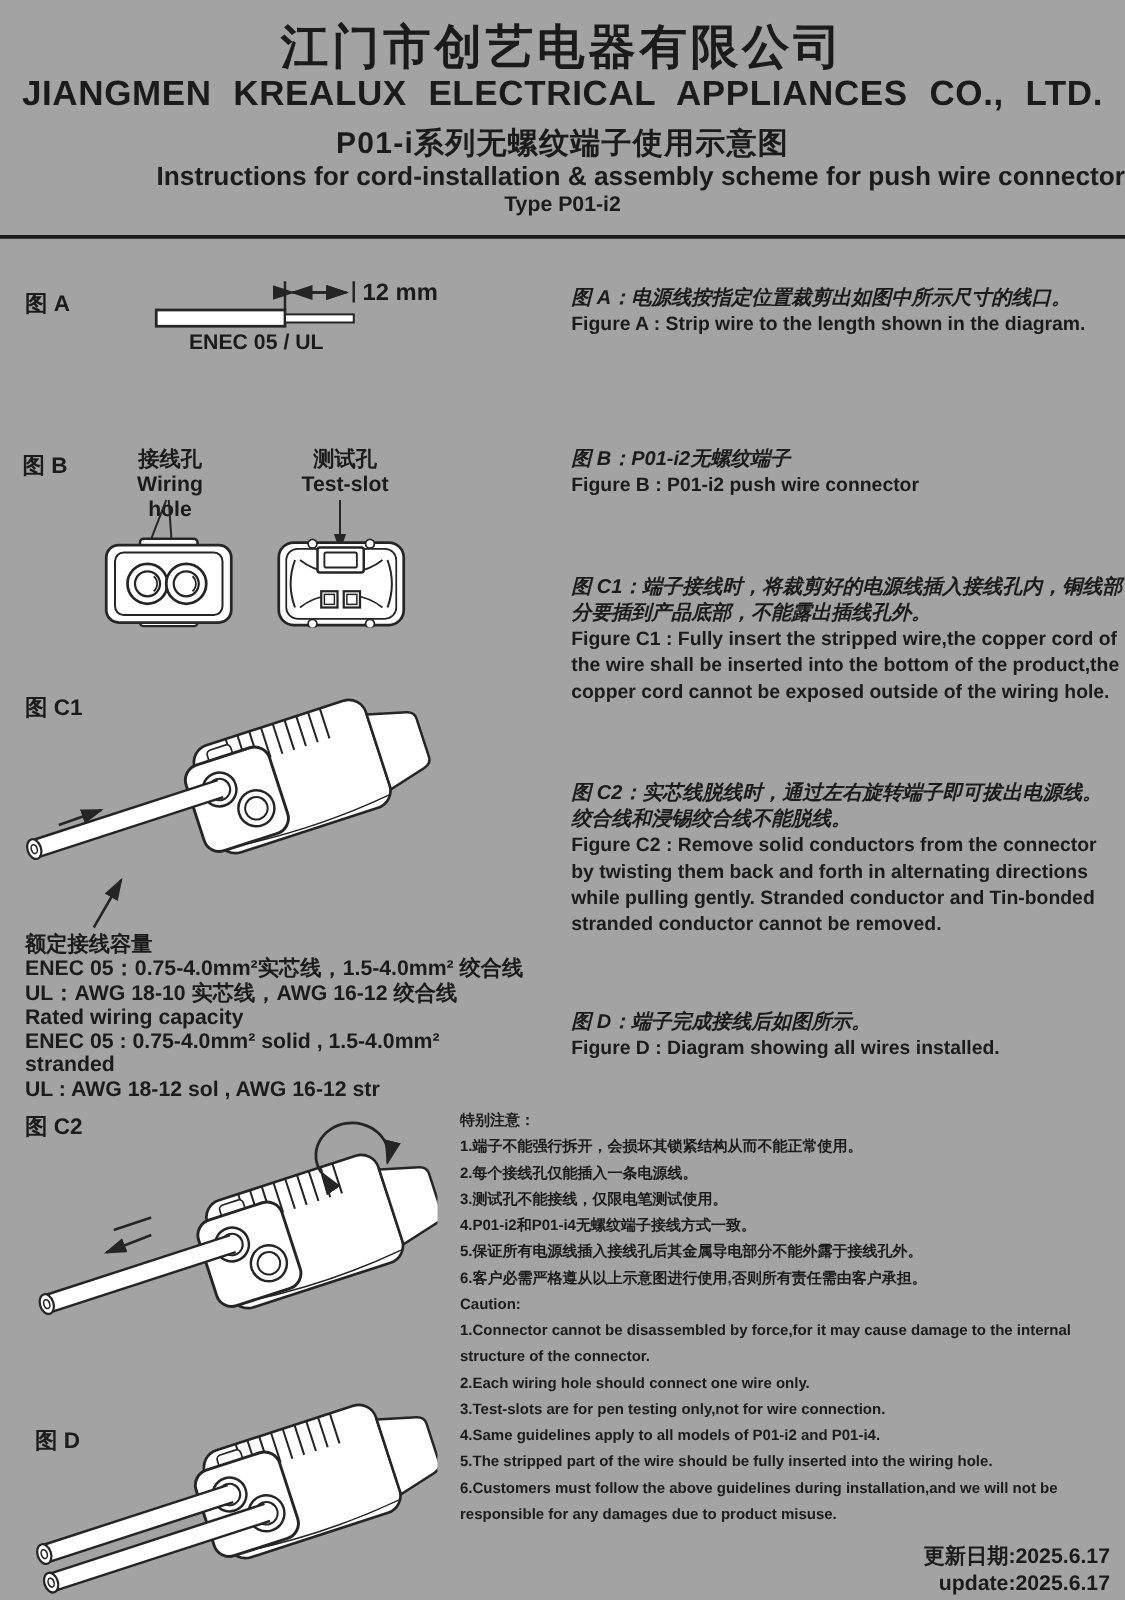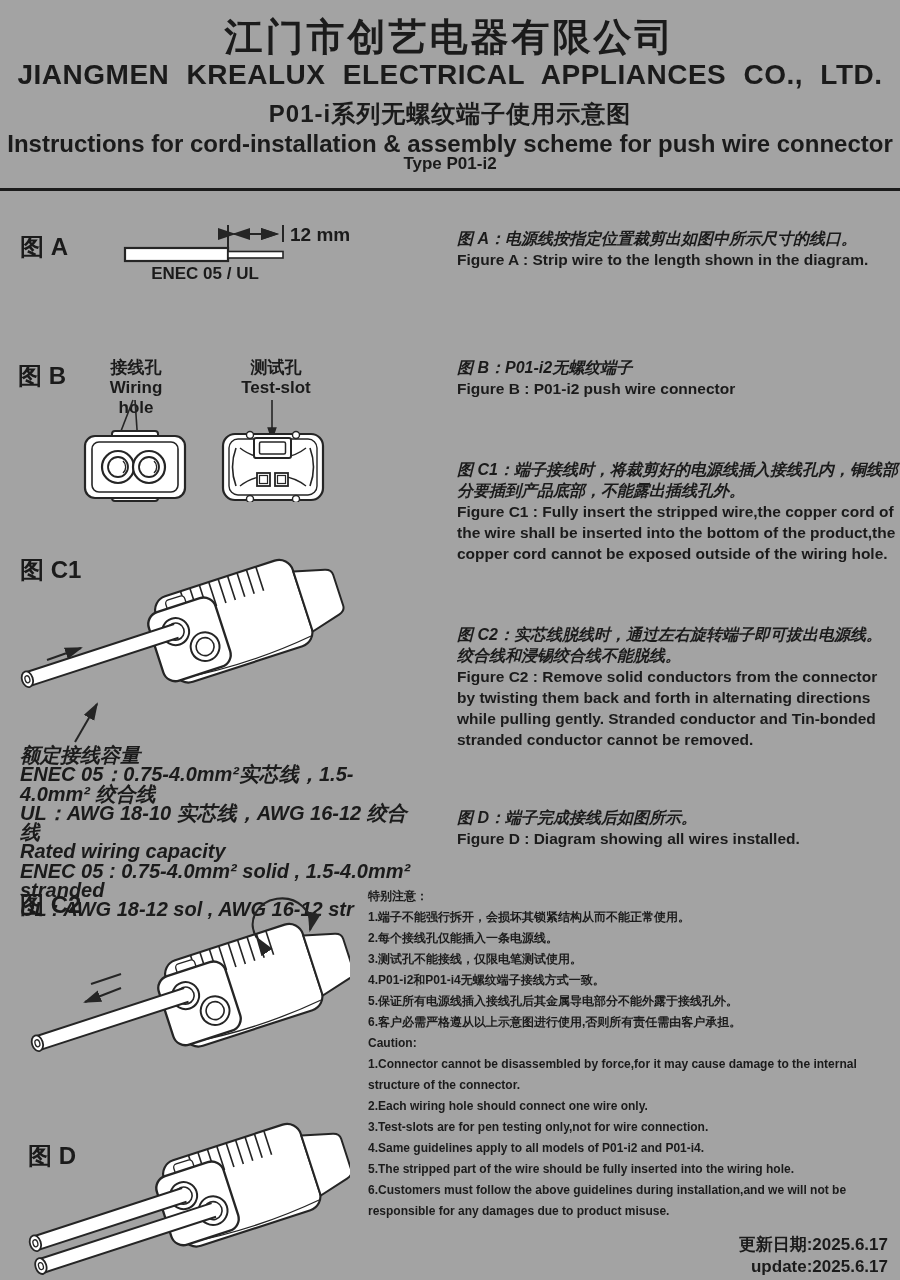--- a/index.html
+++ b/index.html
@@ -4,28 +4,28 @@
 <style>
   html,body{margin:0;padding:0;background:#e8e8e8;}
   .page{position:relative;width:900px;height:1280px;background:#a3a3a3;margin:0 auto;
         font-family:"Liberation Sans","DejaVu Sans",sans-serif;font-weight:700;color:#1b1b1b;
         overflow:hidden;}
   .abs{position:absolute;}
   .ctr{left:0;right:0;text-align:center;}
   .h-cn{top:12px;font-size:38px;letter-spacing:3px;}
   .h-en{top:59px;font-size:28px;word-spacing:9px;letter-spacing:.5px;}
   .h-sub-cn{top:98px;font-size:24px;letter-spacing:1px;}
-  .h-sub-en{top:130px;font-size:24px;}
+  .h-sub-en{top:130px;font-size:21px;text-align:right;}
   .h-type{top:154px;font-size:17px;}
   .divider{top:188px;left:0;width:900px;height:3px;background:#1b1b1b;}
-  .fig-label{font-size:24px;}
+  .fig-label{font-size:18px;}
   .desc{left:457px;width:442px;font-size:15.5px;line-height:21px;}
   .desc .cn{font-size:16px;font-style:italic;}
   .smalllab{font-size:17px;line-height:20px;text-align:center;}
-  .cap{left:20px;top:746px;width:400px;font-size:20px;line-height:19.3px;font-style:italic;}
+  .cap{left:20px;top:746px;width:400px;font-size:17px;line-height:19.3px;}
   .notes{left:368px;top:886px;width:530px;font-size:12px;line-height:21px;}
   .footer{right:12px;top:1234px;text-align:right;font-size:17px;line-height:22px;}
   .dim-label{left:290px;top:224px;font-size:19px;}
   .enec-label{left:130px;top:264px;width:150px;text-align:center;font-size:17px;}
   svg{display:block;}
   svg .ln{fill:none;stroke:#252525;}
   svg .sh{fill:#ffffff;stroke:#252525;}
 </style>
 </head>
 <body>

